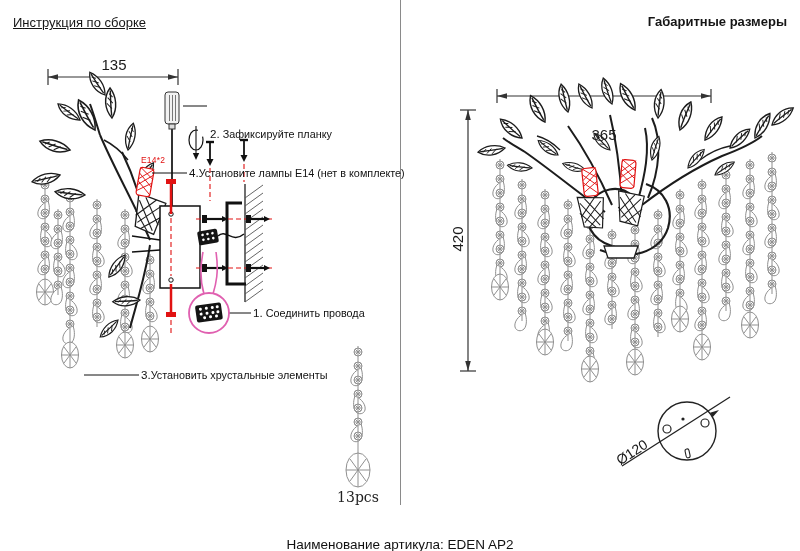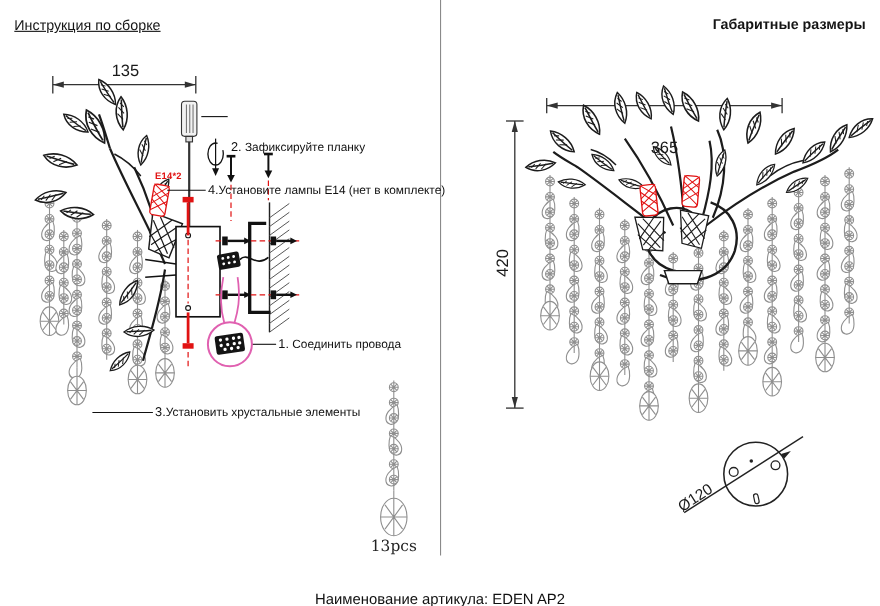--- a/index.html
+++ b/index.html
@@ -6,21 +6,21 @@
   html,body{margin:0;padding:0;}
   body{
     width:800px;height:551px;position:relative;overflow:hidden;background:#fff;
     font-family:"Liberation Sans",sans-serif;
   }
   svg{position:absolute;left:0;top:0;}
   .lbl{position:absolute;white-space:nowrap;color:#111;font-size:10.8px;line-height:1.2;}
   .hdr{font-size:13px;color:#151515;}
   .dimtxt{font-size:15px;color:#1a1a1a;text-align:center;}
   .num{font-size:11.6px;}
-  .small-red{font-size:8.5px;font-weight:bold;color:var(--red);letter-spacing:.2px;}
+  .small-red{font-size:8.5px;font-weight:normal;color:var(--red);letter-spacing:.2px;}
   .serif{font-family:"DejaVu Serif",serif;font-size:14px;color:#222;text-align:center;}
   .footer{font-size:13.5px;text-align:center;color:#111;}
   .rot90{transform:rotate(-90deg);}
   .rot33{transform:rotate(-33deg);}
   
   .ink{stroke:var(--ink);fill:none;}
   .cr{stroke:#8f8f8f;fill:none;stroke-width:1;}
   .dim{stroke:#333;stroke-width:1.2;fill:none;}
   .dimf{fill:#333;stroke:none;}
   .hw{stroke:#111;fill:none;}

